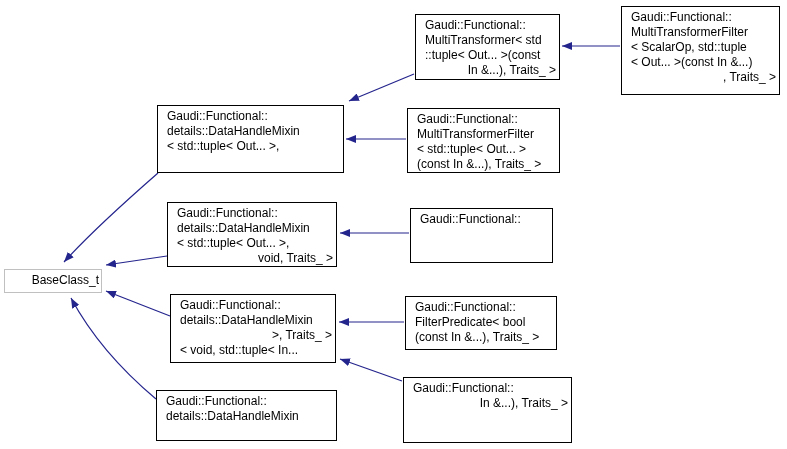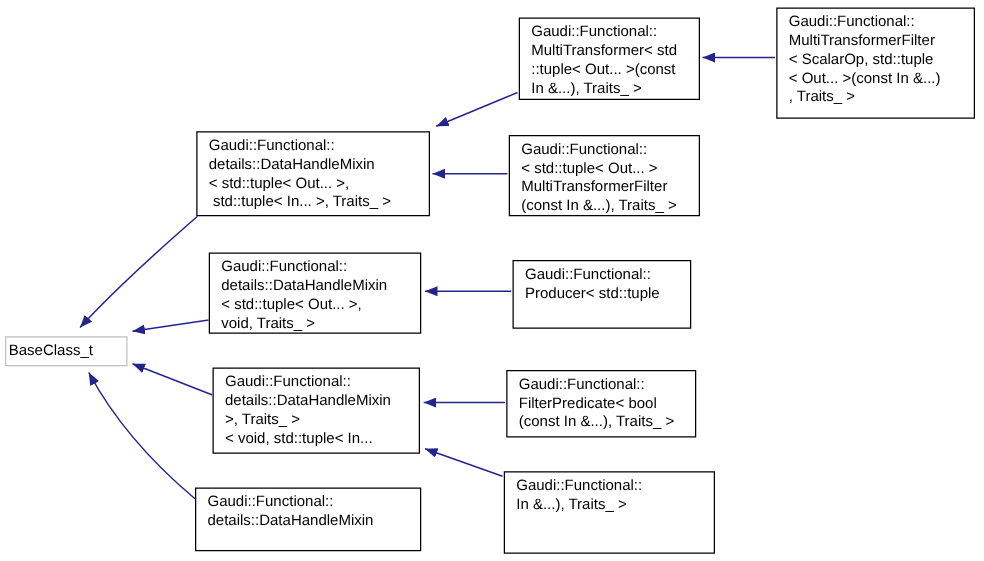--- a/index.html
+++ b/index.html
@@ -35,21 +35,21 @@
     cursor: pointer;
   }
   .node.gray {
     border-color: #c0c0c0;
     padding: 3px 2px 15px 2px;
   }
   .node .line {
     display: block;
   }
   .node .line.c {
-    text-align: left;
+    text-align: right;
   }
   .edge {
     fill: none;
     stroke-width: 1.2;
   }
 </style>
 </head>
 <body>
 
 <div class="stage">
@@ -67,24 +67,24 @@
         <path d="M409,233 L340,233" class="edge" stroke="#24248d" marker-end="url(#arrowhead)"></path>
         <path d="M167,256 L106,265" class="edge" stroke="#24248d" marker-end="url(#arrowhead)"></path>
         <path d="M404,322 L339,322" class="edge" stroke="#24248d" marker-end="url(#arrowhead)"></path>
         <path d="M402,381 L340,359" class="edge" stroke="#24248d" marker-end="url(#arrowhead)"></path>
         <path d="M170,316 L106,291" class="edge" stroke="#24248d" marker-end="url(#arrowhead)"></path>
         <path d="M156,399 Q100,352 71,298" class="edge" stroke="#24248d" marker-end="url(#arrowhead)"></path>
       </g>
   </svg>
   <div id="node-layer">
       <div class="node gray" style="left: 4px; top: 269px; width: 98px; height: 24px;"><div class="line c">BaseClass_t</div></div>
-      <div class="node" style="left: 157px; top: 105px; width: 187px; height: 68px;"><div class="line">Gaudi::Functional::</div><div class="line">details::DataHandleMixin</div><div class="line">&lt; std::tuple&lt; Out... &gt;,</div><div class="line"> std::tuple&lt; In... &gt;, Traits_ &gt;</div></div>
+      <div class="node" style="left: 157px; top: 105px; width: 187px; height: 68px;"><div class="line">Gaudi::Functional::</div><div class="line">details::DataHandleMixin</div><div class="line">&lt; std::tuple&lt; Out... &gt;,</div></div>
       <div class="node" style="left: 167px; top: 202px; width: 170px; height: 65px;"><div class="line">Gaudi::Functional::</div><div class="line">details::DataHandleMixin</div><div class="line">&lt; std::tuple&lt; Out... &gt;,</div><div class="line c">void, Traits_ &gt;</div></div>
       <div class="node" style="left: 170px; top: 294px; width: 166px; height: 69px;"><div class="line">Gaudi::Functional::</div><div class="line">details::DataHandleMixin</div><div class="line c">&gt;, Traits_ &gt;</div><div class="line">&lt; void, std::tuple&lt; In...</div></div>
       <div class="node" style="left: 156px; top: 390px; width: 181px; height: 51px;"><div class="line">Gaudi::Functional::</div><div class="line">details::DataHandleMixin</div></div>
       <div class="node" style="left: 415px; top: 14px; width: 145px; height: 66px;"><div class="line">Gaudi::Functional::</div><div class="line">MultiTransformer&lt; std</div><div class="line">::tuple&lt; Out... &gt;(const</div><div class="line c">In &amp;...), Traits_ &gt;</div></div>
       <div class="node" style="left: 621px; top: 6px; width: 159px; height: 89px;"><div class="line">Gaudi::Functional::</div><div class="line">MultiTransformerFilter</div><div class="line">&lt; ScalarOp, std::tuple</div><div class="line">&lt; Out... &gt;(const In &amp;...)</div><div class="line c">, Traits_ &gt;</div></div>
-      <div class="node" style="left: 407px; top: 108px; width: 153px; height: 65px;"><div class="line">Gaudi::Functional::</div><div class="line">&lt; std::tuple&lt; Out... &gt;</div><div class="line">MultiTransformerFilter</div><div class="line">(const In &amp;...), Traits_ &gt;</div></div>
-      <div class="node" style="left: 410px; top: 208px; width: 143px; height: 55px;"><div class="line">Gaudi::Functional::</div><div class="line">Producer&lt; std::tuple</div></div>
+      <div class="node" style="left: 407px; top: 108px; width: 153px; height: 65px;"><div class="line">Gaudi::Functional::</div><div class="line">MultiTransformerFilter</div><div class="line">&lt; std::tuple&lt; Out... &gt;</div><div class="line">(const In &amp;...), Traits_ &gt;</div></div>
+      <div class="node" style="left: 410px; top: 208px; width: 143px; height: 55px;"><div class="line">Gaudi::Functional::</div></div>
       <div class="node" style="left: 405px; top: 296px; width: 152px; height: 54px;"><div class="line">Gaudi::Functional::</div><div class="line">FilterPredicate&lt; bool</div><div class="line">(const In &amp;...), Traits_ &gt;</div></div>
       <div class="node" style="left: 403px; top: 377px; width: 169px; height: 66px;"><div class="line">Gaudi::Functional::</div><div class="line c">In &amp;...), Traits_ &gt;</div></div>
     </div>
 </div>
 
 </body></html>

